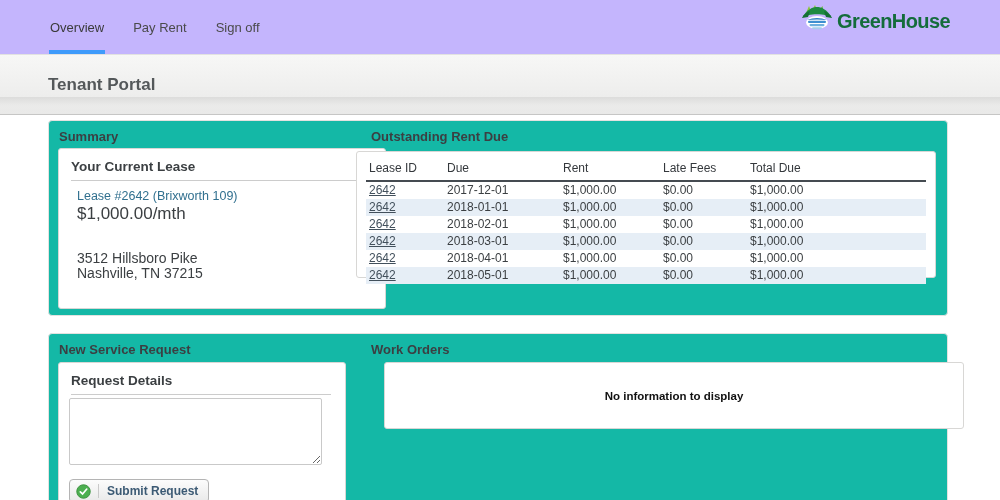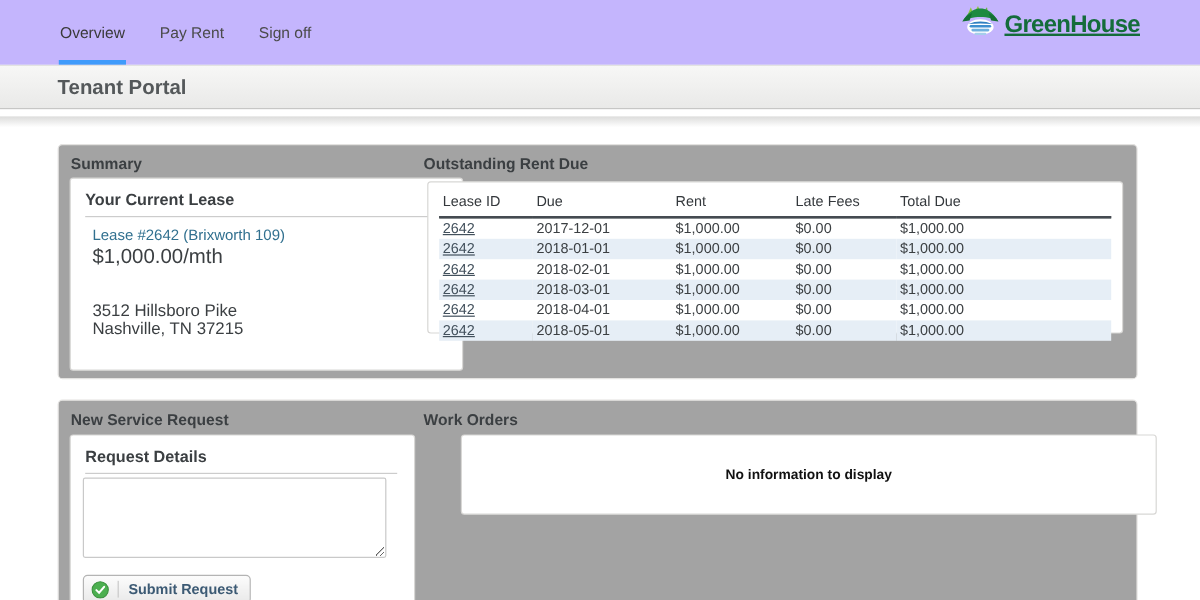--- a/index.html
+++ b/index.html
@@ -15,47 +15,47 @@
   .tab {
     position:relative; display:flex; align-items:center; height:54px;
     font-size:13px; color:#4a4a4a; cursor:pointer; white-space:nowrap;
   }
   .tab.active { color:#3a3a3a; }
   .tab.active::after {
     content:""; position:absolute; left:-1px; right:-1px; bottom:0; height:4px;
     background:#3f9bfb;
   }
   .brand { position:absolute; right:50px; top:5px; height:32px; display:flex; align-items:center; gap:2px; }
-  .brand-text { font-size:20px; font-weight:bold; color:#146c3b; letter-spacing:-0.6px;text-decoration:underline; }
+  .brand-text { font-size:20px; font-weight:bold; color:#146c3b; letter-spacing:-0.6px; }
 
   
   .titlebar {
-    position:absolute; top:54px; left:0; width:1000px; height:37px; box-sizing:border-box;
+    position:absolute; top:54px; left:0; width:1000px; height:61px; box-sizing:border-box;
     background:linear-gradient(#f7f7f6,#e9e9e8);
     border-top:1px solid #e2e2e1; border-bottom:1px solid #c6c6c5;
     display:flex; align-items:center;
   }
   .titlebar h1 { margin:0 0 0 48px; font-size:17px; font-weight:bold; color:#54585a; }
   .titlebar-shadow {
     position:absolute; top:97px; left:0; width:1000px; height:9px;
     background:linear-gradient(#dcdcdb, rgba(255,255,255,0));
   }
 
   
   .panel {
     position:absolute; left:48px; width:900px; box-sizing:border-box;
-    background:#a3a3a3; border:1px solid #e3e2e0; border-radius:4px;
+    background:#14b8a6; border:1px solid #e3e2e0; border-radius:4px;
   }
   .panel-top { top:120px; height:196px; }
   .panel-bottom { top:333px; height:192px; }
   .panel-heading {
     position:absolute; top:8px; left:10px;
     font-size:13px; font-weight:bold; color:#3b3f42;
   }
-  .heading-right { left:304px; }
+  .heading-right { left:322px; }
 
   .card {
     position:absolute; box-sizing:border-box; background:#fff;
     border:1px solid #d8d7d5; border-radius:3px;
   }
   .card-title {
     margin:10px 14px 0 12px; padding-bottom:6px;
     border-bottom:1px solid #ccc;
     font-size:13.5px; font-weight:bold; color:#3b3f42;
   }

